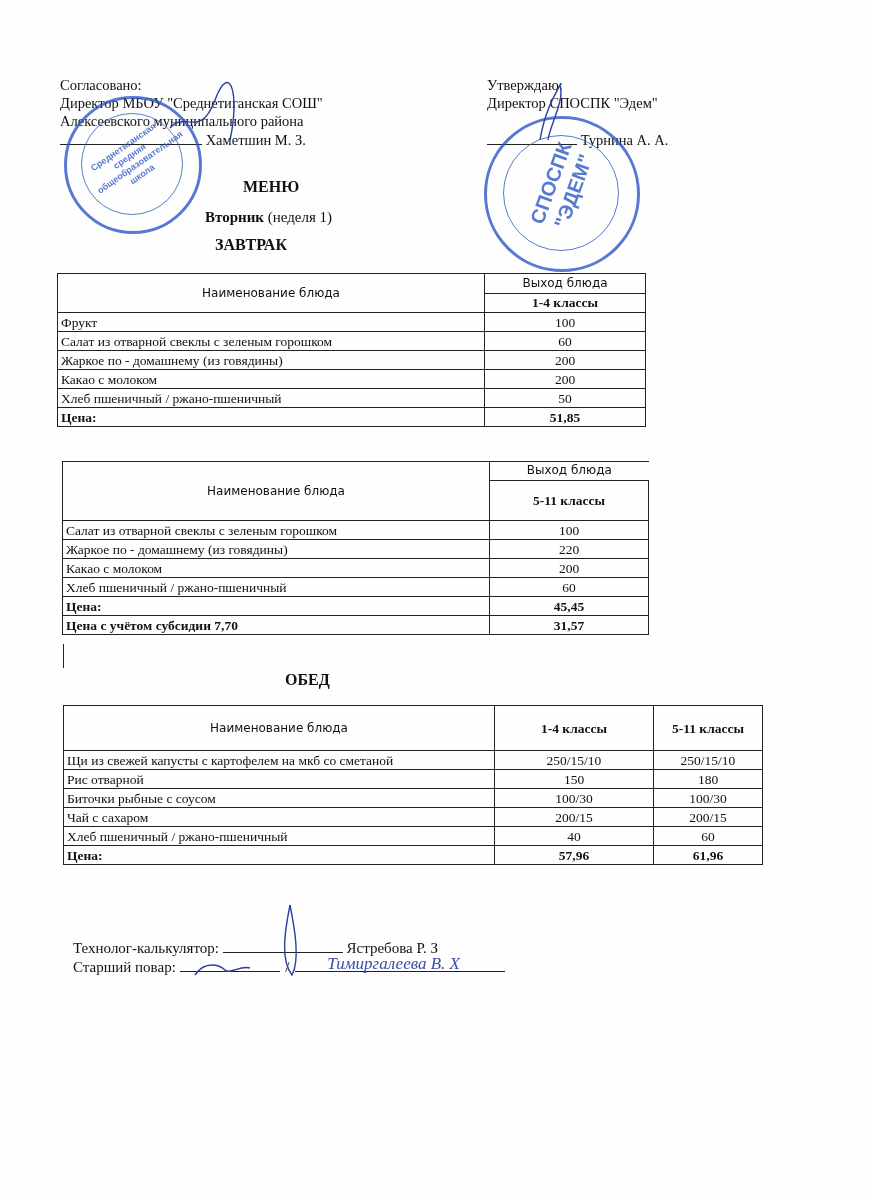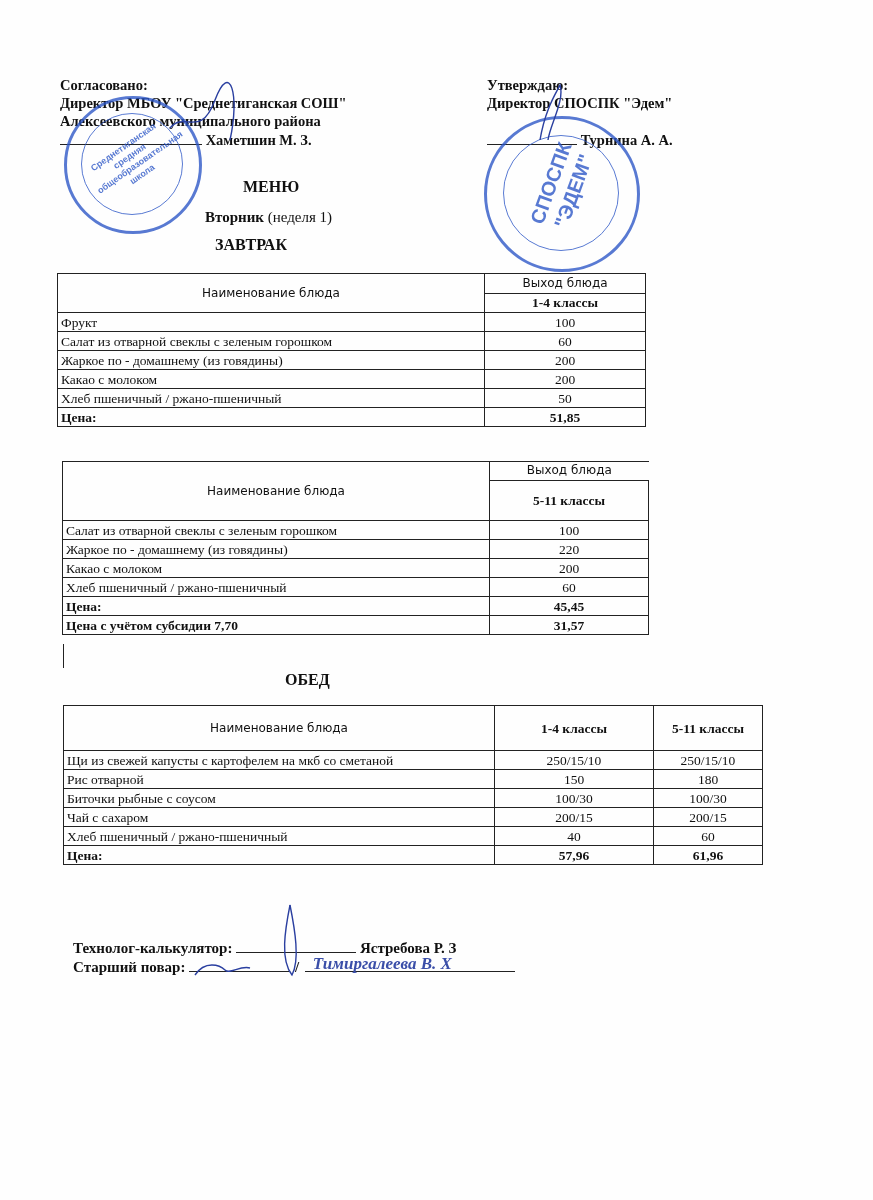--- a/index.html
+++ b/index.html
@@ -1,19 +1,19 @@
 <!DOCTYPE html>
 <html><head>
 <meta charset="utf-8">
 <style>
   html,body{margin:0;padding:0;}
   body{width:873px;height:1200px;background:#fefefe;position:relative;overflow:hidden;
        font-family:"Liberation Serif",serif;color:#111;}
   .abs{position:absolute;}
-  .hdr{font-size:14.5px;line-height:18px;white-space:nowrap;font-weight:bold;}
+  .hdr{font-size:14.5px;line-height:18px;white-space:nowrap;}
   .title{font-weight:bold;font-size:16px;}
   table{border-collapse:collapse;position:absolute;}
   td{border:1.6px solid #222;padding:0 3px;font-size:13.5px;height:18px;line-height:17px;white-space:nowrap;}
   td.c{text-align:center;}
   td.b{font-weight:bold;}
   td.hn{font-family:"DejaVu Sans","Liberation Sans",sans-serif;font-size:12px;text-align:center;}
   .sign-line{display:inline-block;border-bottom:1px solid #222;height:14px;vertical-align:baseline;}
   .stamp{position:absolute;border-radius:50%;border:3px solid #2a55c6;opacity:0.78;pointer-events:none;}
   .stamp .inner{position:absolute;border-radius:50%;border:1.5px solid #2a55c6;}
   .stamp .txt{position:absolute;color:#2a55c6;font-family:"Liberation Sans",sans-serif;font-weight:bold;text-align:center;}
@@ -184,21 +184,21 @@
   <div>
     <span>Технолог-калькулятор:</span>
     <span class="sign-line" style="width:120px;"></span>
     <span>Ястребова Р. З</span>
   </div>
   <div>
     <span>Старший повар:</span>
     <span class="sign-line" style="width:100px;"></span>
     <span style="margin:0 2px;">/</span>
     <span class="sign-line" style="width:210px;position:relative;">
-      <span style="position:absolute;left:8px;bottom:-2px;font-style:italic;color:#3a4ea8;font-size:17px;">Тимиргалеева В. Х</span>
+      <span style="position:absolute;left:32px;bottom:-2px;font-style:italic;color:#3a4ea8;font-size:17px;">Тимиргалеева В. Х</span>
     </span>
   </div>
 </div>
 
 <svg class="abs" style="left:0;top:0;" width="873" height="1200">
   <path d="M170 128 C185 110, 200 140, 215 100 S 240 95, 230 140" stroke="#2a3fa0" stroke-width="1.4" fill="none"></path>
   <path d="M540 140 C545 110, 555 95, 560 85 C565 100, 550 125, 548 140" stroke="#2a3fa0" stroke-width="1.4" fill="none"></path>
   <path d="M290 905 C285 930, 280 960, 292 975 C300 960, 295 930, 290 905" stroke="#2a3fa0" stroke-width="1.4" fill="none"></path>
   <path d="M195 975 C205 960, 220 965, 225 970 C230 975, 240 965, 250 968" stroke="#2a3fa0" stroke-width="1.4" fill="none"></path>
 </svg>

